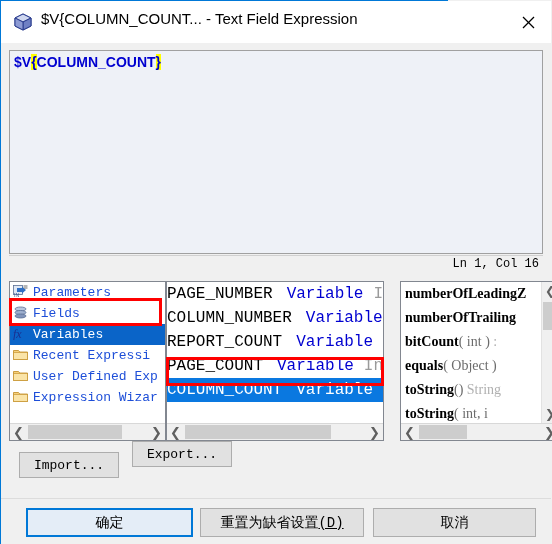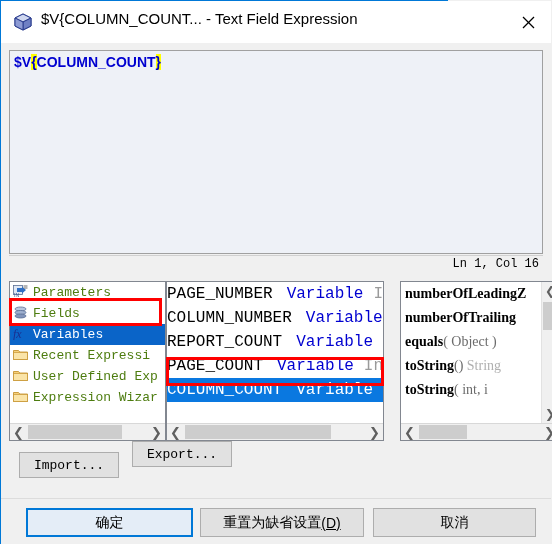--- a/index.html
+++ b/index.html
@@ -89,21 +89,21 @@
   .panel-right{left:391px;width:159px;}
   .list{
     position:absolute;left:0;top:0;right:0;bottom:0;
     overflow:hidden;
   }
   .row{
     height:21px;line-height:21px;
     white-space:nowrap;overflow:hidden;
     padding-left:3px;
     font-family:"Liberation Mono","DejaVu Sans Mono",monospace;
-    font-size:13px;color:#4d7c0f;
+    font-size:13px;color:#1d4ed8;
     box-sizing:border-box;
   }
   .row.sel{background:#0a64c8;color:#ffffff;}
   .row .ic{
     display:inline-block;width:16px;height:13px;
     vertical-align:-2px;margin-right:4px;
   }
   .row .ic svg{display:block;}
   
   .mrow{
@@ -186,21 +186,21 @@
   
   .bottombar{
     position:absolute;left:0;top:455px;width:550px;height:45px;
     background:#f0f0f0;border-top:1px solid #dcdcdc;
   }
   .dbtn{
     position:absolute;top:9px;height:29px;
     box-sizing:border-box;
     background:#e1e1e1;border:1px solid #adadad;
     display:flex;align-items:center;justify-content:center;
-    font-family:Liberation Sans, sans-serif;font-size:14px;color:#000;
+    font-family:Liberation Mono, monospace;font-size:14px;color:#000;
     cursor:default;
   }
   .dbtn.default{
     background:#e4edf7;border:2px solid #0078d7;
   }
   .btn-ok{left:25px;width:167px;}
   .btn-reset{left:199px;width:164px;}
   .btn-cancel{left:372px;width:163px;}
   .mnem{text-decoration:underline;}
   
@@ -296,20 +296,21 @@
           <div class="arrow l">❮</div>
           <div class="thumb" style="left:18px;width:146px;"></div>
           <div class="arrow r">❯</div>
         </div>
       </div>
 
       <div class="panel panel-right">
         <div class="list" id="mem-list" style="right:17px;">
             <div class="rrow"><span>numberOfLeadingZ</span></div>
             <div class="rrow"><span>numberOfTrailing</span></div>
+            <div class="rrow"><span>bitCount</span><span class="arg">( int )</span><span class="rt"> :</span></div>
             <div class="rrow"><span>equals</span><span class="arg">( Object )</span></div>
             <div class="rrow"><span>toString</span><span class="arg">()</span><span class="rt"> String</span></div>
             <div class="rrow"><span>toString</span><span class="arg">( int, i</span></div>
           </div>
         <div class="vscroll">
           <div class="arrow u">❮</div>
           <div class="thumb"></div>
           <div class="arrow d">❯</div>
         </div>
         <div class="hscroll" style="left:0;width:157px;">

